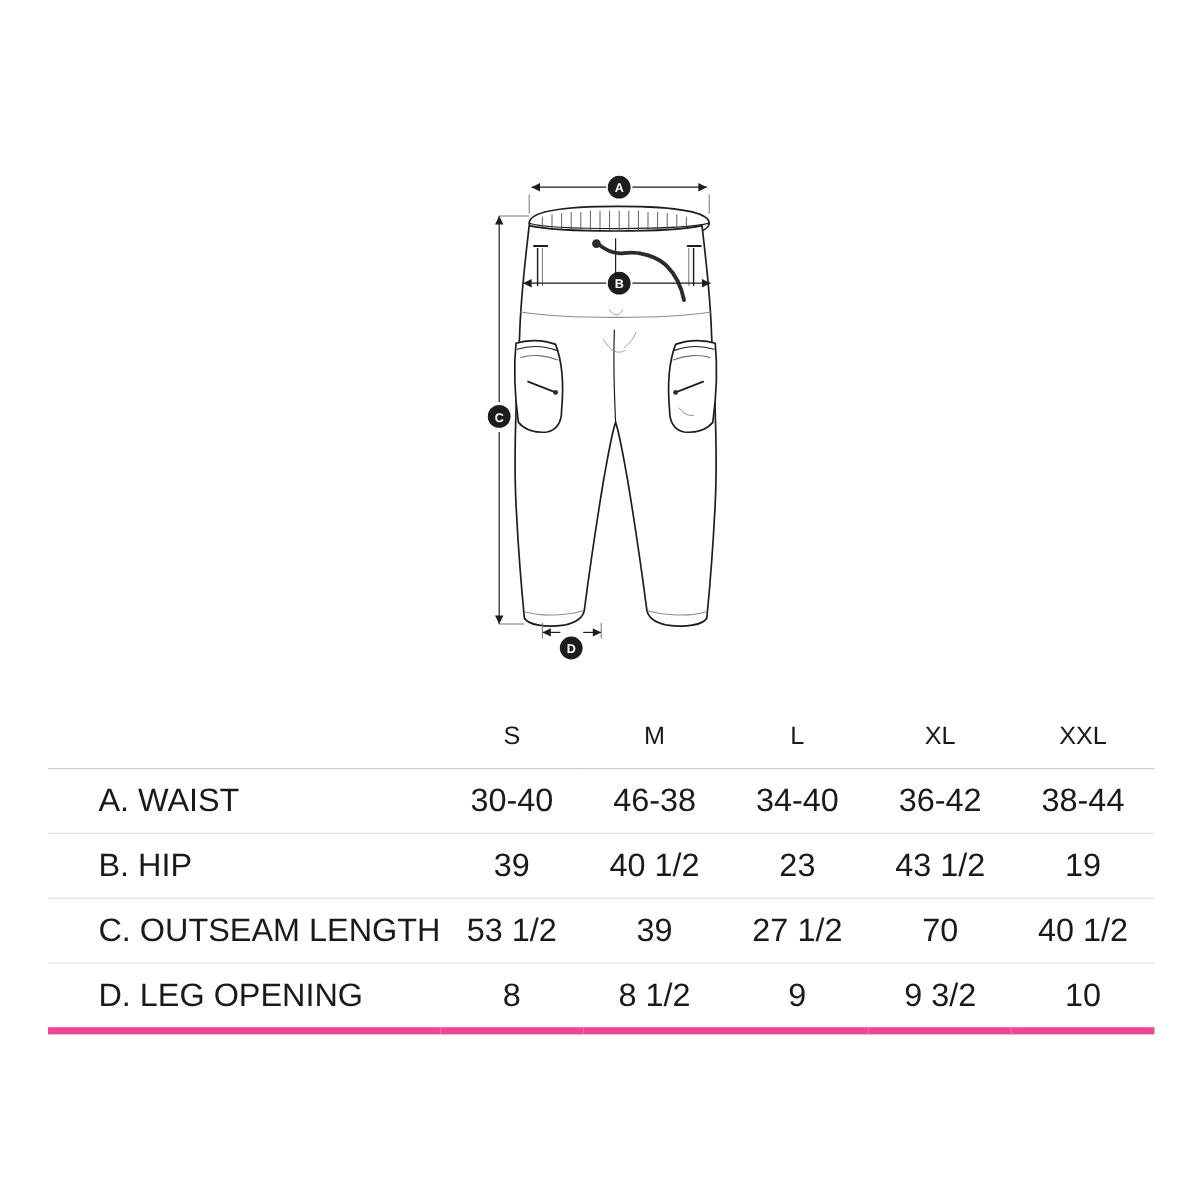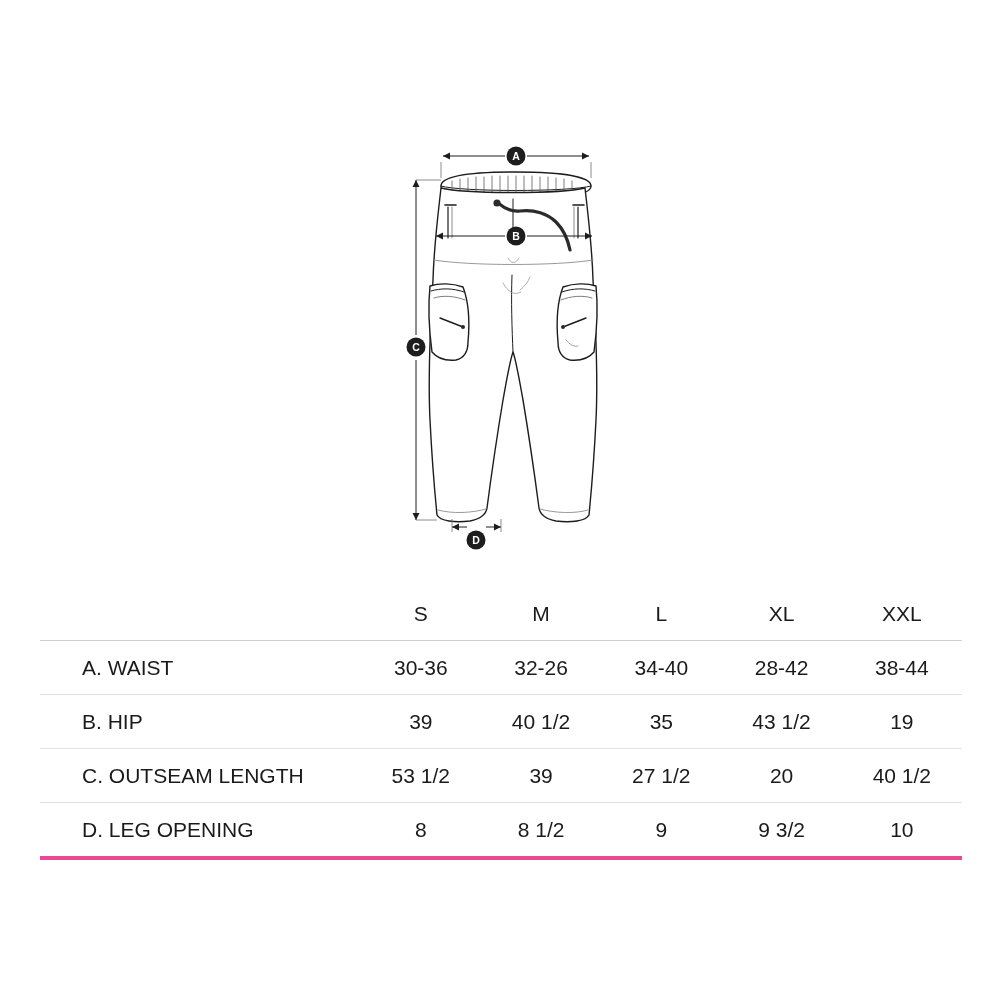--- a/index.html
+++ b/index.html
@@ -49,28 +49,28 @@
     font-size: 21px;
     color: #1a1a1a;
   }
   #size-table thead tr {
     border-bottom: 1px solid #cfcfcf;
   }
   #size-table tbody tr {
     border-bottom: 1px solid #e2e2e2;
   }
   #size-table tbody tr:last-child {
-    border-bottom: 4px solid #ec4899;
+    border-bottom: 6px solid #ec4899;
   }
   #size-table tbody td {
     height: 53px;
     vertical-align: middle;
     text-align: center;
     color: #1a1a1a;
-    font-size: 21px;
+    font-size: 27px;
   }
   #size-table tbody td.rowlabel {
     text-align: left;
     padding-left: 42px;
     white-space: nowrap;
   }
   .col-label { width: 320px; }
   .col-size  { width: 120px; }
 </style>
 </head>
@@ -244,40 +244,40 @@
       <th class="col-size">S</th>
       <th class="col-size">M</th>
       <th class="col-size">L</th>
       <th class="col-size">XL</th>
       <th class="col-size">XXL</th>
     </tr>
   </thead>
   <tbody>
     <tr>
       <td class="rowlabel">A. WAIST</td>
-      <td>30-36</td>
-      <td>32-26</td>
+      <td>30-40</td>
+      <td>46-38</td>
       <td>34-40</td>
-      <td>28-42</td>
+      <td>36-42</td>
       <td>38-44</td>
     </tr>
     <tr>
       <td class="rowlabel">B. HIP</td>
       <td>39</td>
       <td>40 1/2</td>
-      <td>35</td>
+      <td>23</td>
       <td>43 1/2</td>
       <td>19</td>
     </tr>
     <tr>
       <td class="rowlabel">C. OUTSEAM LENGTH</td>
       <td>53 1/2</td>
       <td>39</td>
       <td>27 1/2</td>
-      <td>20</td>
+      <td>70</td>
       <td>40 1/2</td>
     </tr>
     <tr>
       <td class="rowlabel">D. LEG OPENING</td>
       <td>8</td>
       <td>8 1/2</td>
       <td>9</td>
       <td>9 3/2</td>
       <td>10</td>
     </tr>

